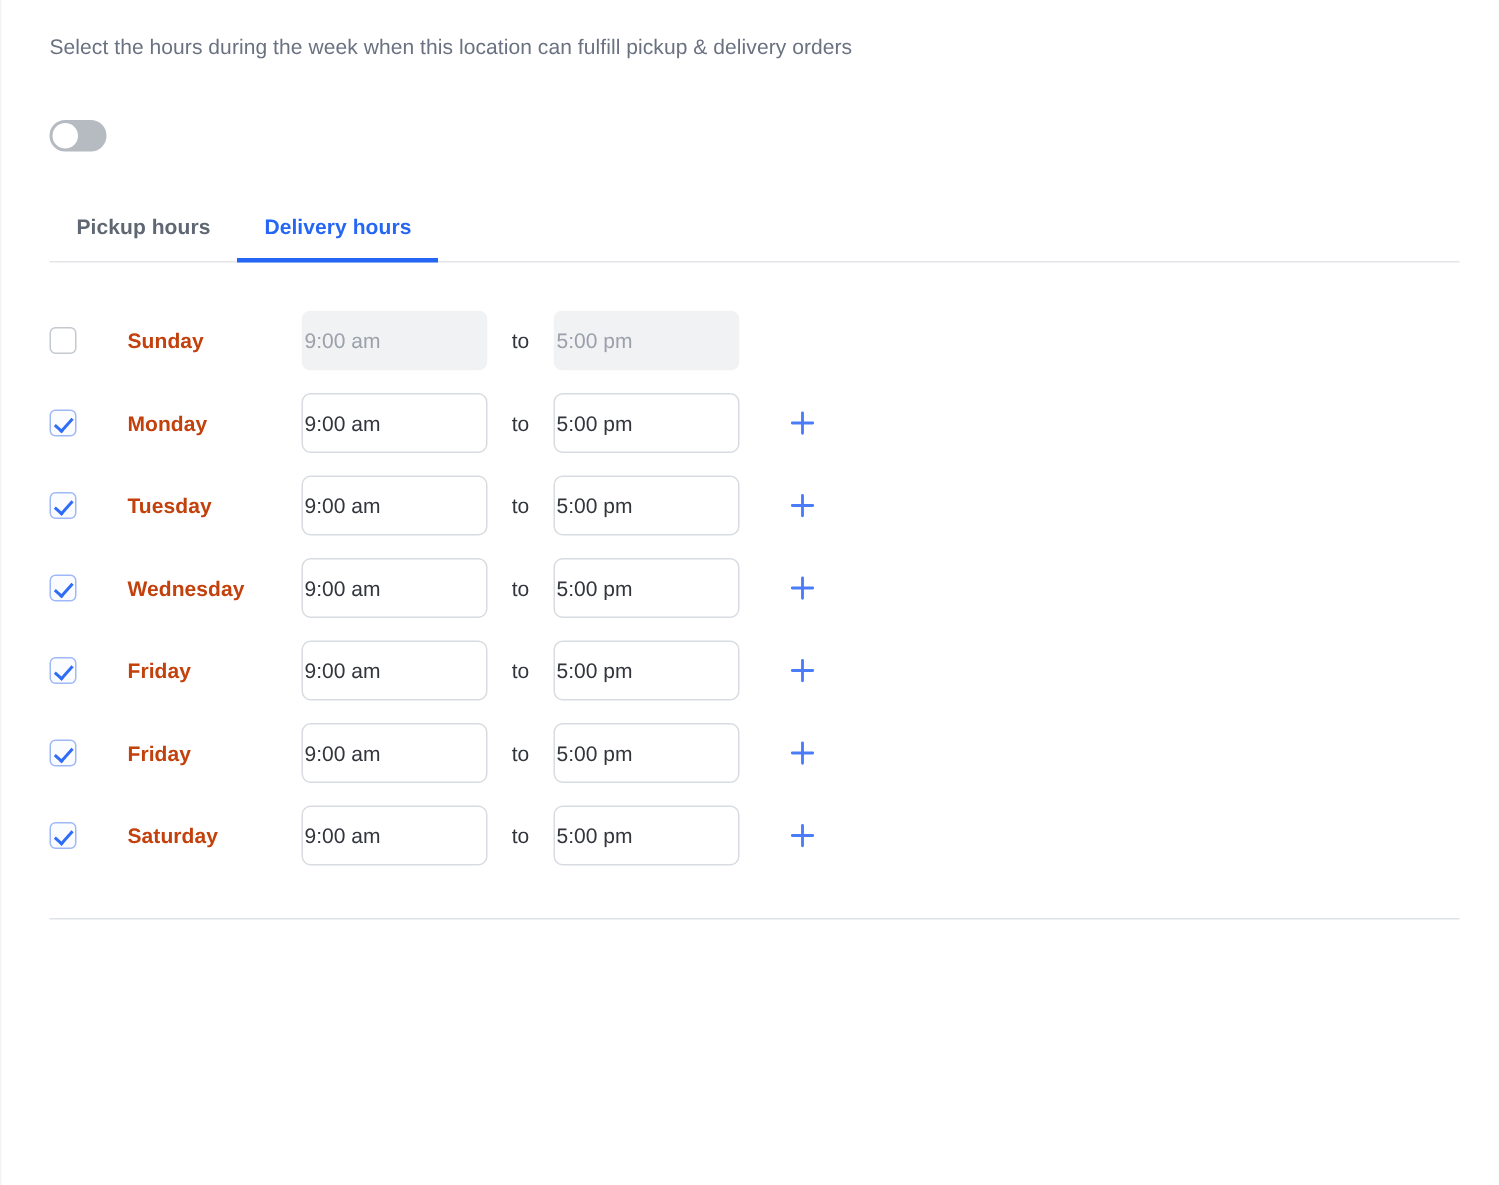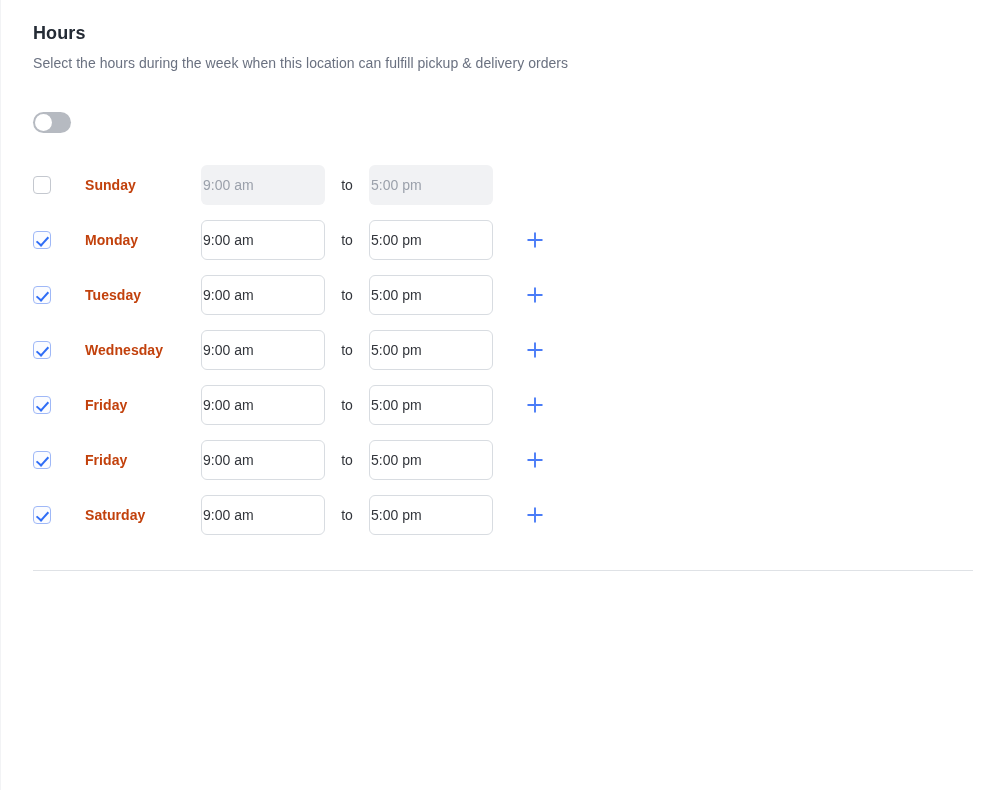--- a/index.html
+++ b/index.html
@@ -214,29 +214,32 @@
   }
   .tz-value { font-size: 14px; color: #32353b; }
   .chev { display: block; }
 </style>
 </head>
 <body>
 
 <div class="page">
   <div class="inner">
 
-    <div class="title">Hours</div>
     <div class="subtitle">Select the hours during the week when this location can fulfill pickup &amp; delivery orders</div>
 
     <div class="toggle-row">
       <div class="switch">
         <div class="knob"></div>
       </div>
     </div>
 
+    <div class="tabs">
+      <button class="tab">Pickup hours</button>
+      <button class="tab active">Delivery hours</button>
+    </div>
 
     <div class="days">
 
       <div class="day-row">
         <div class="cb"></div>
         <div class="day-name">Sunday</div>
         <input class="time-input disabled" disabled="" value="9:00 am" style="">
         <div class="to-word">to</div>
         <input class="time-input disabled" disabled="" value="5:00 pm" style="">
         <div class="add-spacer"></div>

